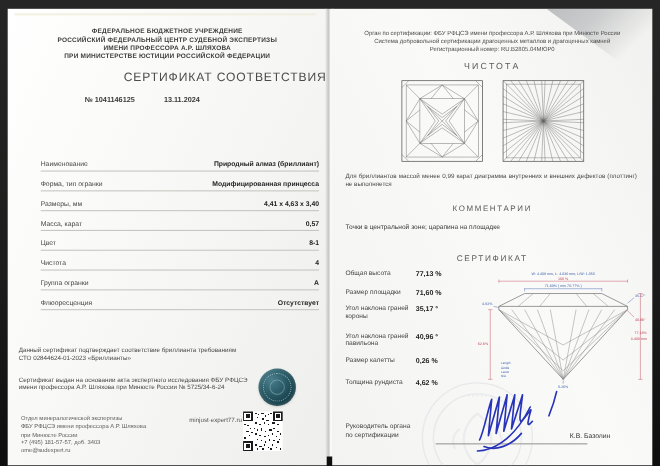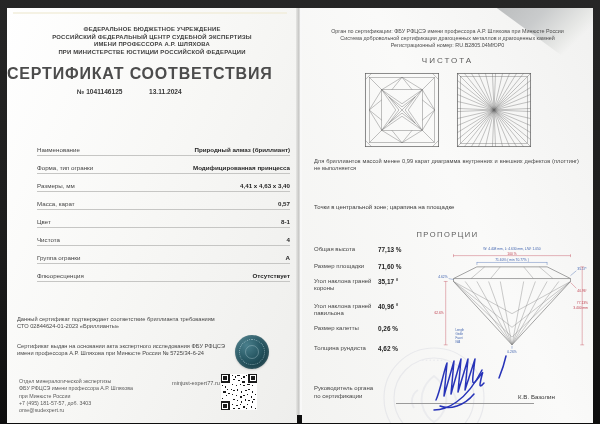--- a/index.html
+++ b/index.html
@@ -28,22 +28,22 @@
   }
   .corner-shade{
     position:absolute;top:0;right:0;width:130px;height:80px;
     background:linear-gradient(135deg,#b2b4b5 0%,#c9cbcc 40%,#e7e8e6 62%,rgba(244,244,242,0) 70%);
     clip-path:polygon(26% 0,100% 0,100% 88%);
   }
 
   
   .lp-header{position:absolute;top:18px;left:0;right:0;text-align:center;
     font-size:5.9px;line-height:7.5px;font-weight:bold;color:#3d3d3d;letter-spacing:.2px;}
-  .lp-title{position:absolute;top:57px;left:0;right:0;text-align:left;
-    font-size:16px;letter-spacing:.8px;color:#4c4c4c;font-weight:bold;}
+  .lp-title{position:absolute;top:57px;left:0;right:0;text-align:right;
+    font-size:11px;letter-spacing:.8px;color:#4c4c4c;}
   .lp-num{position:absolute;top:80px;left:70px;font-size:6.6px;font-weight:bold;color:#3a3a3a;}
   .lp-date{position:absolute;top:80px;left:142px;font-size:6.6px;font-weight:bold;color:#3a3a3a;}
   .lp-table{position:absolute;top:130px;left:30px;width:253px;}
   .lp-row{display:flex;justify-content:space-between;align-items:flex-end;
     height:15px;border-bottom:1px solid #c6c6c4;padding-bottom:2px;box-sizing:content-box;}
   .lp-row .lbl{font-size:6.2px;color:#454545;}
   .lp-row .val{font-size:6.2px;color:#1f1f1f;font-weight:bold;}
   .lp-st1{position:absolute;top:308px;left:10px;width:208px;
     font-size:5.7px;line-height:7.2px;color:#474747;}
   .lp-st2{position:absolute;top:335px;left:10px;width:208px;
@@ -264,23 +264,24 @@
         <path d="M3 3L50 50M12 3L50 50M21 3L50 50M30 3L50 50M39 3L50 50M48 3L50 50M3 12L50 50M3 21L50 50M3 30L50 50M3 39L50 50M3 48L50 50"></path>
         <path d="M97 3L50 50M88 3L50 50M79 3L50 50M70 3L50 50M61 3L50 50M52 3L50 50M97 12L50 50M97 21L50 50M97 30L50 50M97 39L50 50M97 48L50 50"></path>
         <path d="M97 97L50 50M88 97L50 50M79 97L50 50M70 97L50 50M61 97L50 50M52 97L50 50M97 88L50 50M97 79L50 50M97 70L50 50M97 61L50 50M97 52L50 50"></path>
         <path d="M3 97L50 50M12 97L50 50M21 97L50 50M30 97L50 50M39 97L50 50M48 97L50 50M3 88L50 50M3 79L50 50M3 70L50 50M3 61L50 50M3 52L50 50"></path>
       </g>
     </svg>
   </div>
 
   <div class="rp-note">Для бриллиантов массой менее 0,99 карат диаграмма внутренних и внешних дефектов (плоттинг) не выполняется</div>
 
+  <div class="rp-h1 comments-title">КОММЕНТАРИИ</div>
   <div class="rp-comments">Точки в центральной зоне; царапина на площадке</div>
 
-  <div class="rp-h1 prop-title">ПРОПОРЦИИ</div>
+  <div class="rp-h1 prop-title">СЕРТИФИКАТ</div>
 
   <div class="props">
     <div class="prop-row">
       <span class="plbl">Общая высота</span>
       <span class="pval">77,13 %</span>
     </div>
     <div class="prop-row">
       <span class="plbl">Размер площадки</span>
       <span class="pval">71,60 %</span>
     </div>

